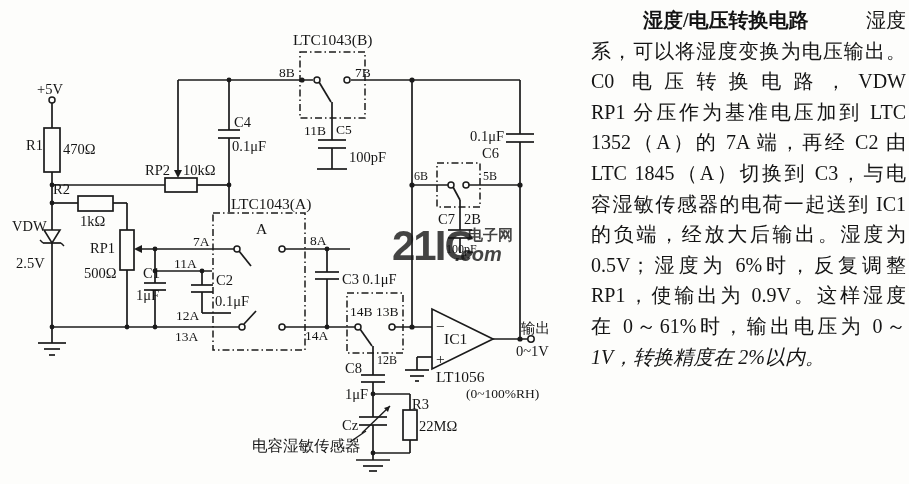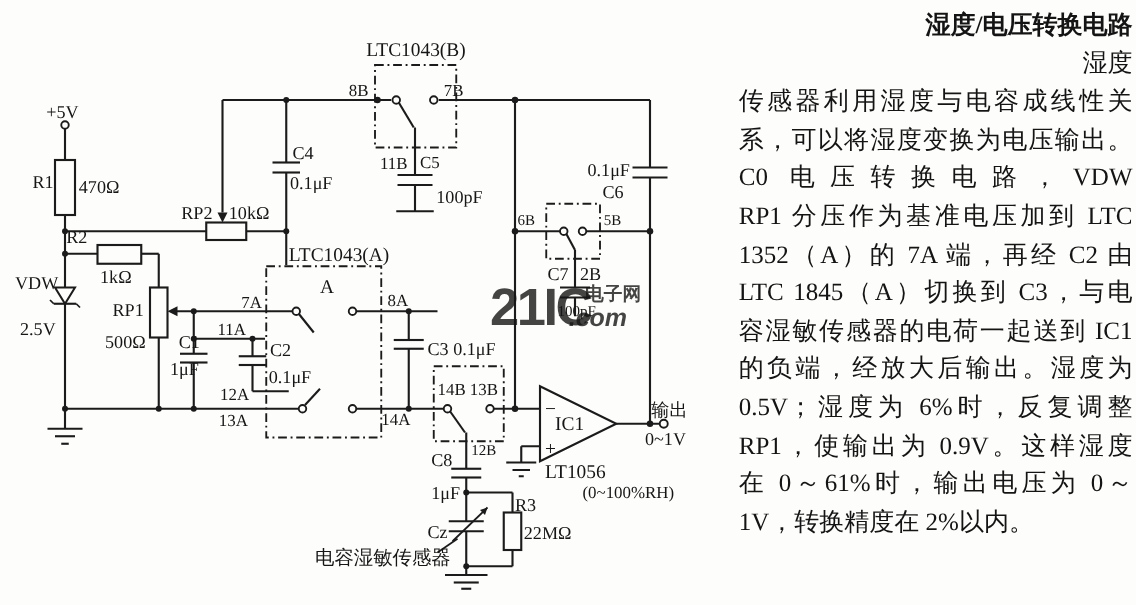--- a/index.html
+++ b/index.html
@@ -18,22 +18,22 @@
   .comp{stroke:#1b1b1b;stroke-width:1.7;fill:#fdfdfb;}
   .dashbox{stroke:#1b1b1b;stroke-width:1.5;fill:none;stroke-dasharray:7 3 1.5 3;}
   .dot{fill:#1b1b1b;}
   .contact{stroke:#1b1b1b;stroke-width:1.5;fill:#fdfdfb;}
   .wm{font-family:"Liberation Sans","DejaVu Sans",sans-serif;opacity:.8;}
   .article{
     position:absolute;left:591px;top:5px;width:315px;
     font-size:20px;line-height:30.6px;letter-spacing:0;
   }
   .article .line{text-align:justify;text-align-last:justify;white-space:nowrap;}
-  .article .line.last{text-align:center;text-align-last:left;}
-  .article .tline{display:flex;align-items:flex-end;flex-direction:column;}
+  .article .line.last{text-align:center;text-align-last:left;font-style:italic;}
+  .article .tline{display:flex;align-items:center;}
   .article .tline .ind{width:52px;flex:0 0 auto;}
   .article .tline .ttl{font-weight:bold;}
   .article .tline .fill{flex:1;}
 </style>
 </head>
 <body>
 
 <div class="stage">
 
 <svg width="590" height="484" viewBox="0 0 590 484">
@@ -322,21 +322,20 @@
 </svg>
 
 
 <div class="article">
   <div class="tline">
     <span class="ind"></span>
     <span class="ttl">湿度/电压转换电路</span>
     <span class="fill"></span>
     <span>湿度</span>
   </div>
-  <div class="line">传感器利用湿度与电容成线性关</div>
   <div class="line">系，可以将湿度变换为电压输出。</div>
   <div class="line">C0 电压转换电路，VDW</div>
   <div class="line">RP1 分压作为基准电压加到 LTC</div>
   <div class="line">1352（A）的 7A 端，再经 C2 由</div>
   <div class="line">LTC 1845（A）切换到 C3，与电</div>
   <div class="line">容湿敏传感器的电荷一起送到 IC1</div>
   <div class="line">的负端，经放大后输出。湿度为</div>
   <div class="line">0.5V；湿度为 6%时，反复调整</div>
   <div class="line">RP1，使输出为 0.9V。这样湿度</div>
   <div class="line">在 0～61%时，输出电压为 0～</div>

